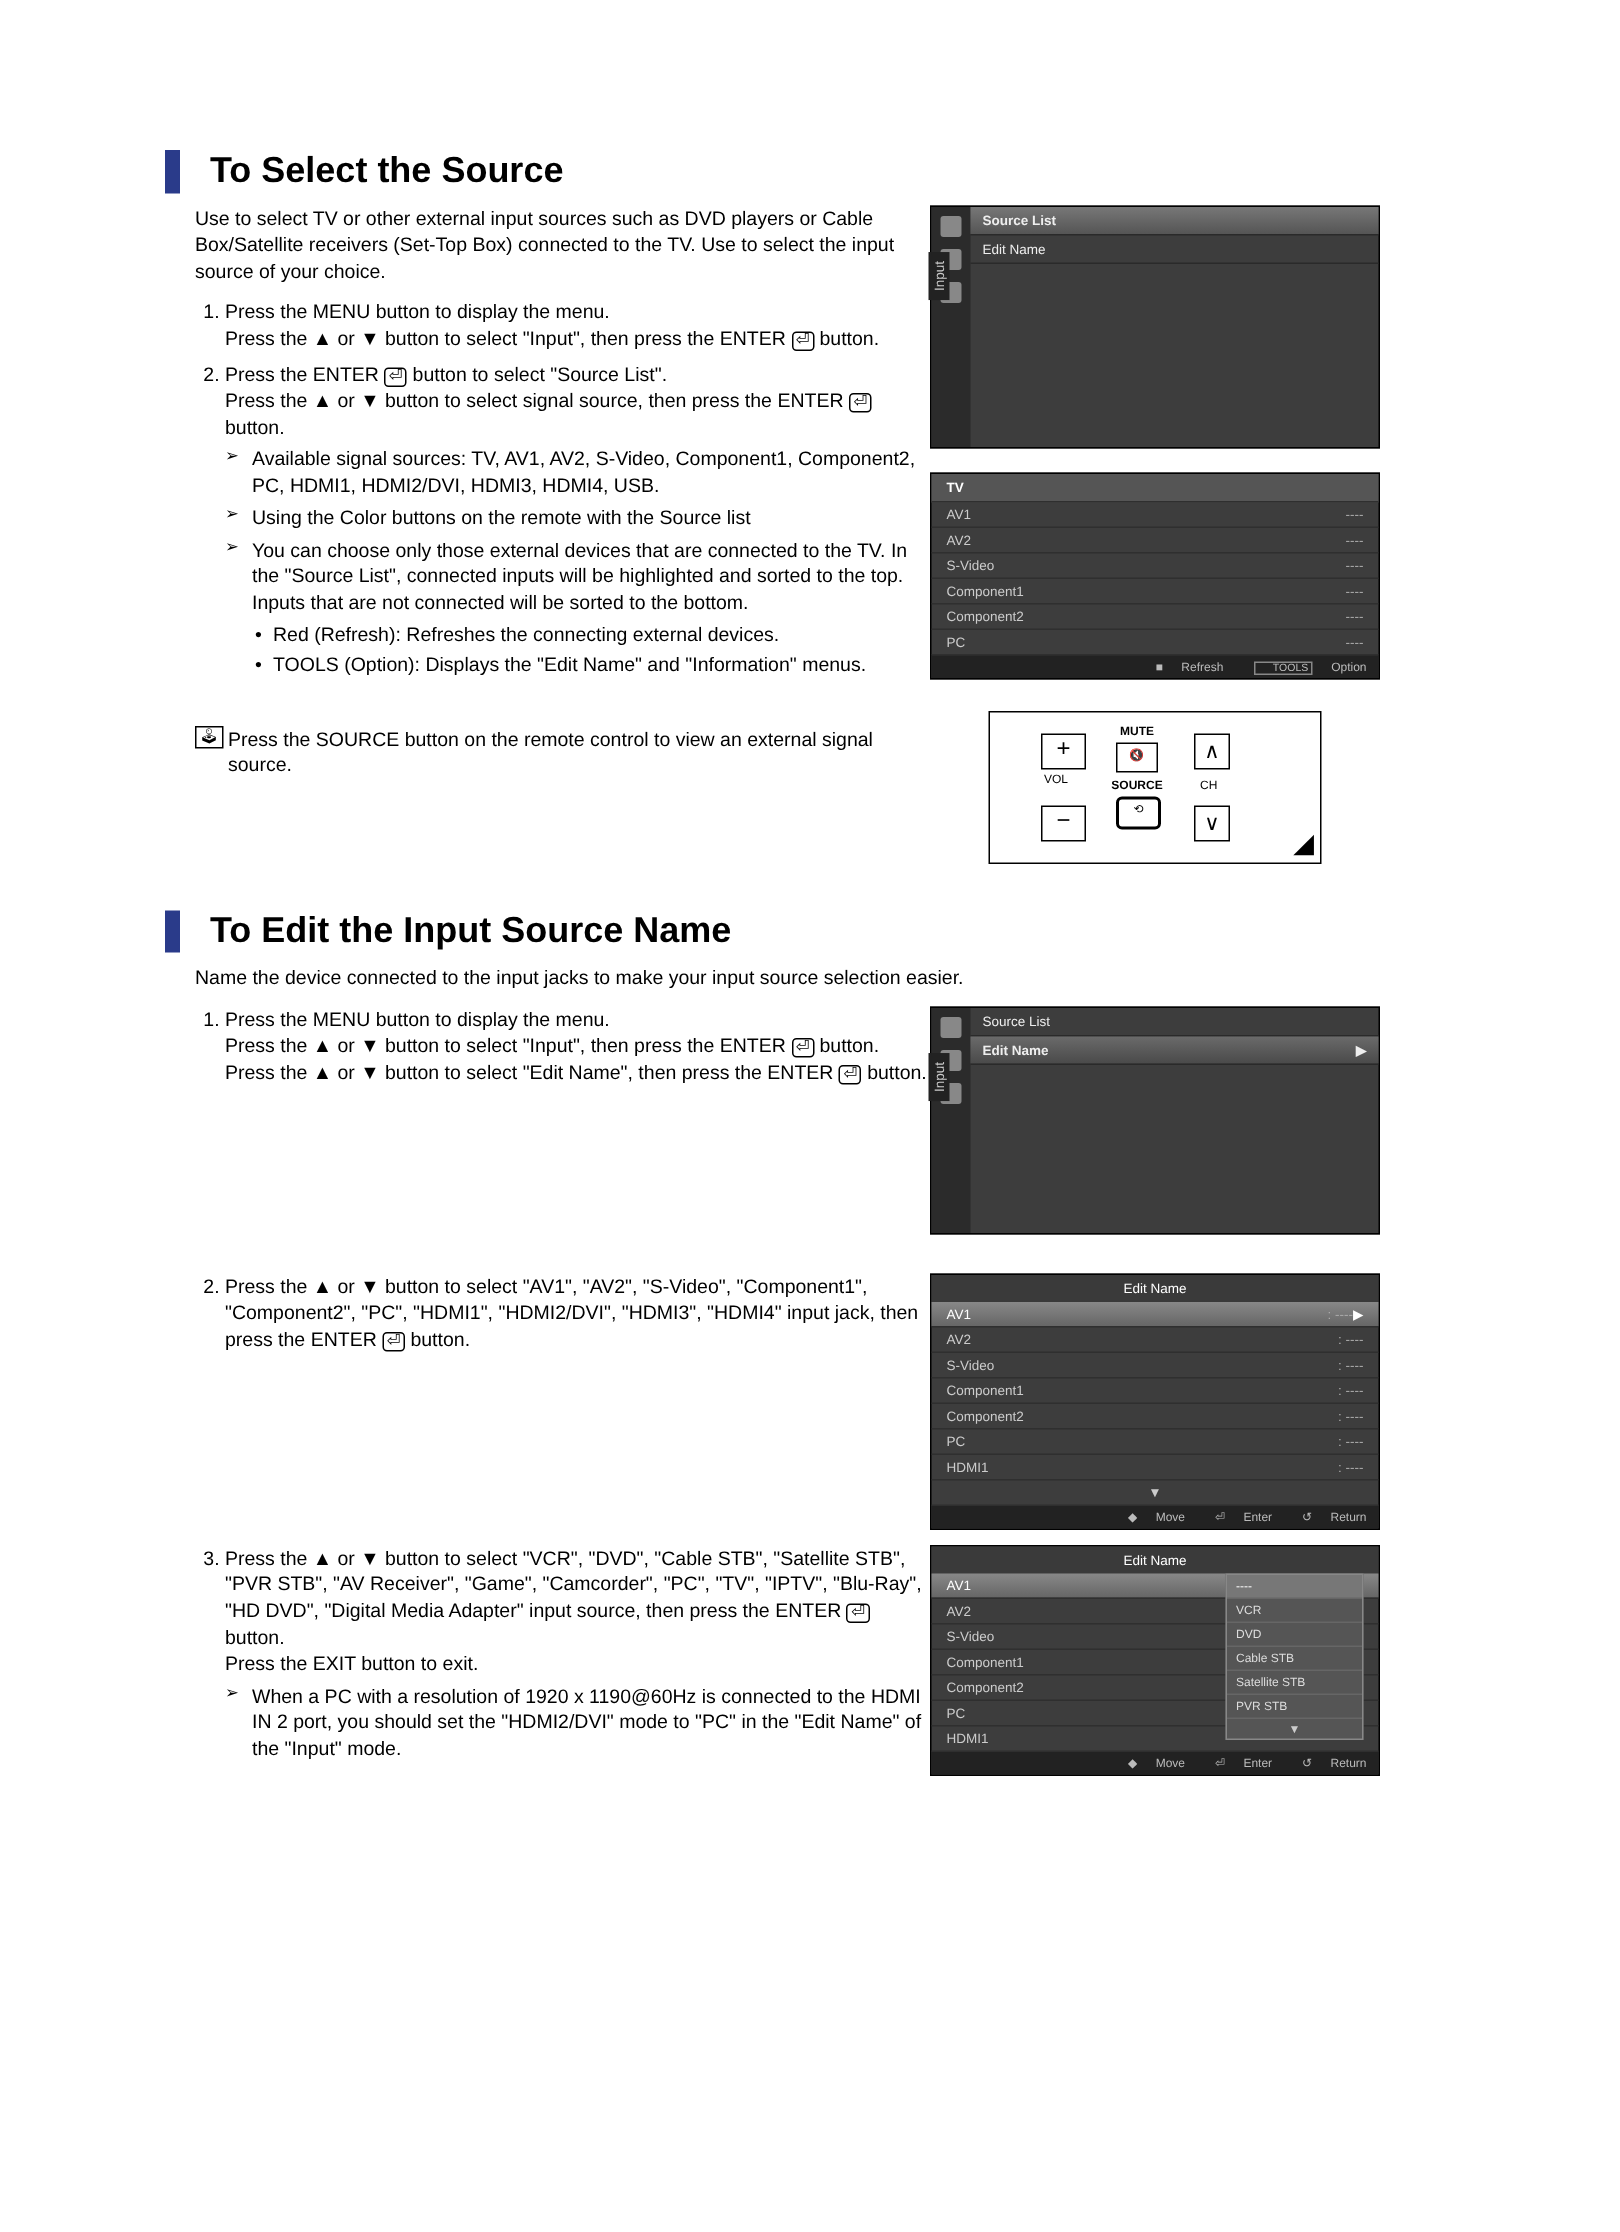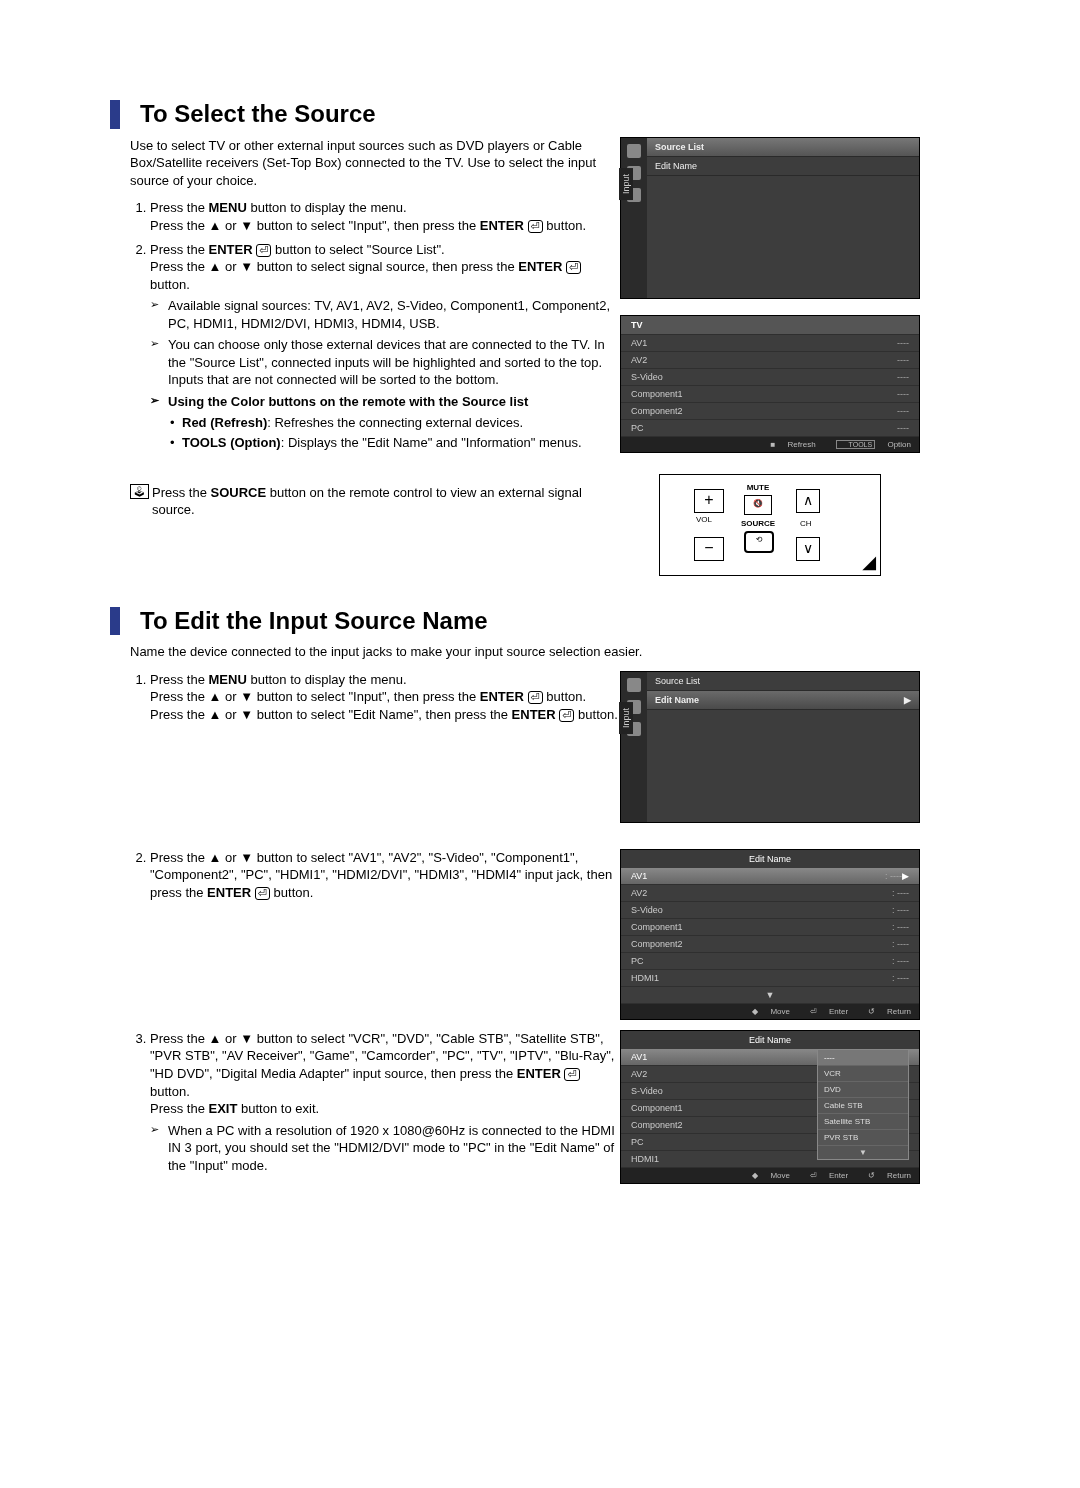--- a/index.html
+++ b/index.html
@@ -64,21 +64,21 @@
     margin: 2px 0 2px 0;
     padding-left: 14px;
     position: relative;
   }
   .bullet::before {
     content: "•";
     position: absolute;
     left: 2px;
     top: 0;
   }
-  .bold { font-weight: bold; }
+  .bold { font-weight: normal; }
   .enter-icon {
     display: inline-block;
     font-size: 11px;
     border: 1px solid #000;
     border-radius: 3px;
     padding: 0 2px;
     line-height: 1;
   }
   .remote-note {
     margin: 14px 0 0 20px;
@@ -260,22 +260,22 @@
 
       <ol class="steps">
         <li>
           <span>Press the </span><span class="bold">MENU</span><span> button to display the menu.</span><br>
           <span>Press the ▲ or ▼ button to select "Input", then press the </span><span class="bold">ENTER</span> <span class="enter-icon">⏎</span><span> button.</span>
         </li>
         <li>
           <span>Press the </span><span class="bold">ENTER</span> <span class="enter-icon">⏎</span><span> button to select "Source List".</span><br>
           <span>Press the ▲ or ▼ button to select signal source, then press the </span><span class="bold">ENTER</span> <span class="enter-icon">⏎</span><span> button.</span>
           <div class="sub">Available signal sources: TV, AV1, AV2, S-Video, Component1, Component2, PC, HDMI1, HDMI2/DVI, HDMI3, HDMI4, USB.</div>
+          <div class="sub bold">Using the Color buttons on the remote with the Source list</div>
           <div class="sub">You can choose only those external devices that are connected to the TV. In the "Source List", connected inputs will be highlighted and sorted to the top. Inputs that are not connected will be sorted to the bottom.</div>
-          <div class="sub bold">Using the Color buttons on the remote with the Source list</div>
           <div class="bullet" style="margin-left:18px"><span class="bold">Red (Refresh)</span><span>: Refreshes the connecting external devices.</span></div>
           <div class="bullet" style="margin-left:18px"><span class="bold">TOOLS (Option)</span><span>: Displays the "Edit Name" and "Information" menus.</span></div>
         </li>
       </ol>
     </div>
 
     <div class="right">
 
       <div class="tv-panel" style="height:160px;">
         <div class="tv-vtab">Input</div>
@@ -439,21 +439,21 @@
       </div>
     </div>
   </div>
 
   <div class="two-col" style="margin-top:10px;">
     <div class="left">
       <ol class="steps" start="3">
         <li>
           <span>Press the ▲ or ▼ button to select "VCR", "DVD", "Cable STB", "Satellite STB", "PVR STB", "AV Receiver", "Game", "Camcorder", "PC", "TV", "IPTV", "Blu-Ray", "HD DVD", "Digital Media Adapter" input source, then press the </span><span class="bold">ENTER</span> <span class="enter-icon">⏎</span><span> button.</span><br>
           <span>Press the </span><span class="bold">EXIT</span><span> button to exit.</span>
-          <div class="sub">When a PC with a resolution of 1920 x 1080@60Hz is connected to the HDMI IN 3 port, you should set the "HDMI2/DVI" mode to "PC" in the "Edit Name" of the "Input" mode.</div>
+          <div class="sub">When a PC with a resolution of 1920 x 1190@60Hz is connected to the HDMI IN 2 port, you should set the "HDMI2/DVI" mode to "PC" in the "Edit Name" of the "Input" mode.</div>
         </li>
       </ol>
     </div>
     <div class="right">
       <div class="src-panel" style="position:relative;">
         <div class="src-title">Edit Name</div>
         <div id="editpopup-rows">
             <div class="src-row sel">
               <span class="nm">AV1</span>
             </div>

